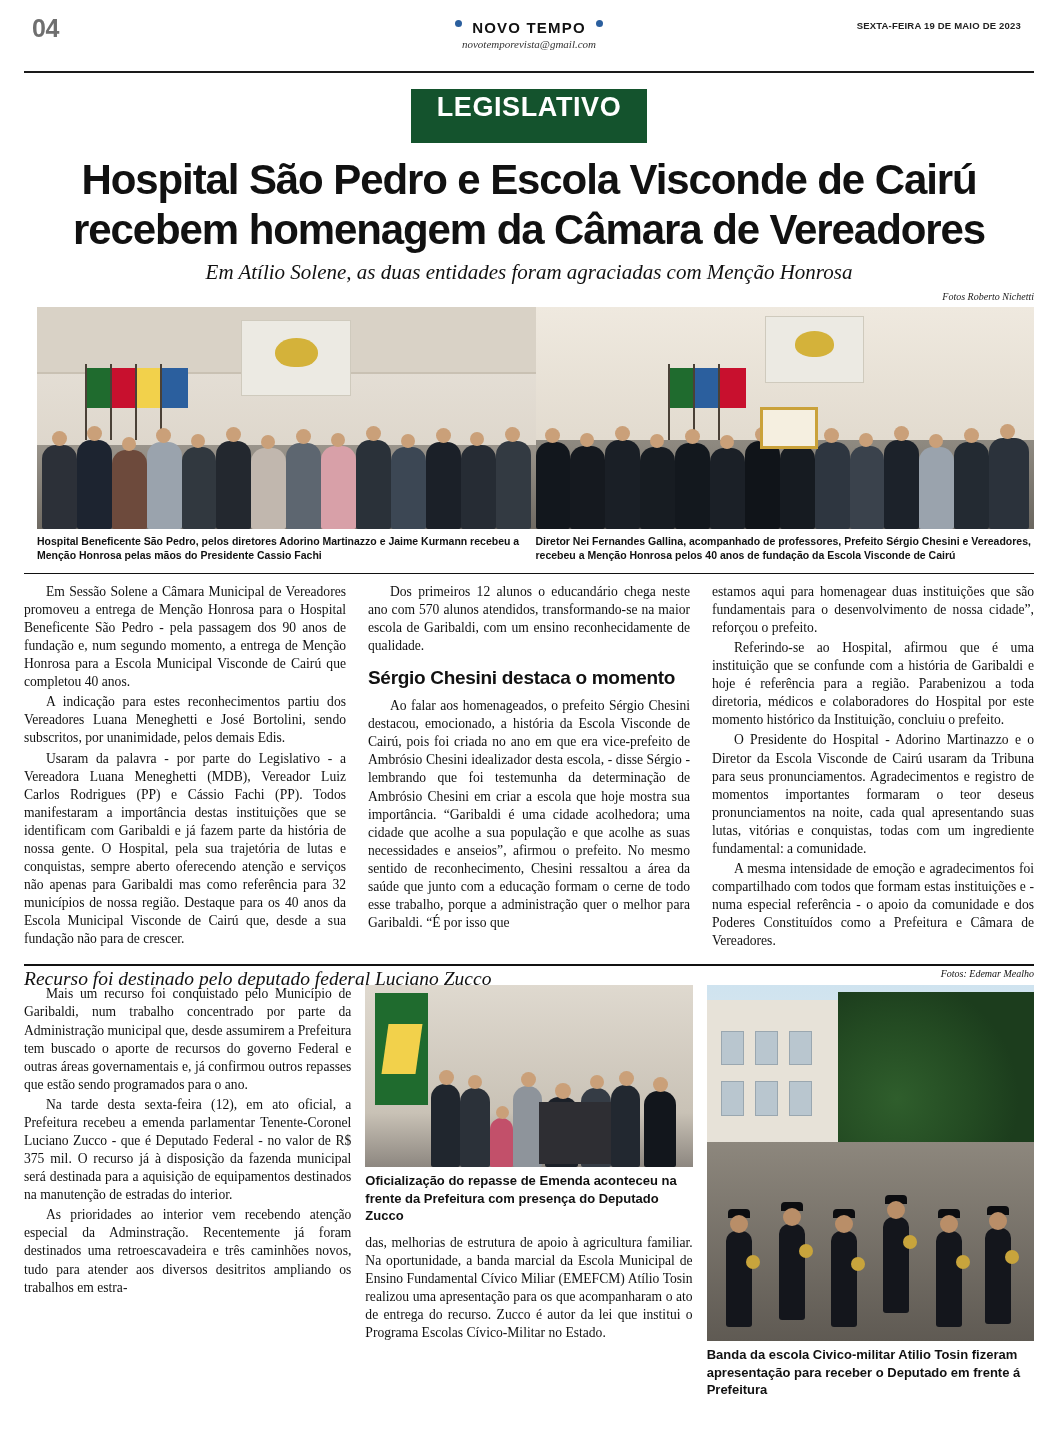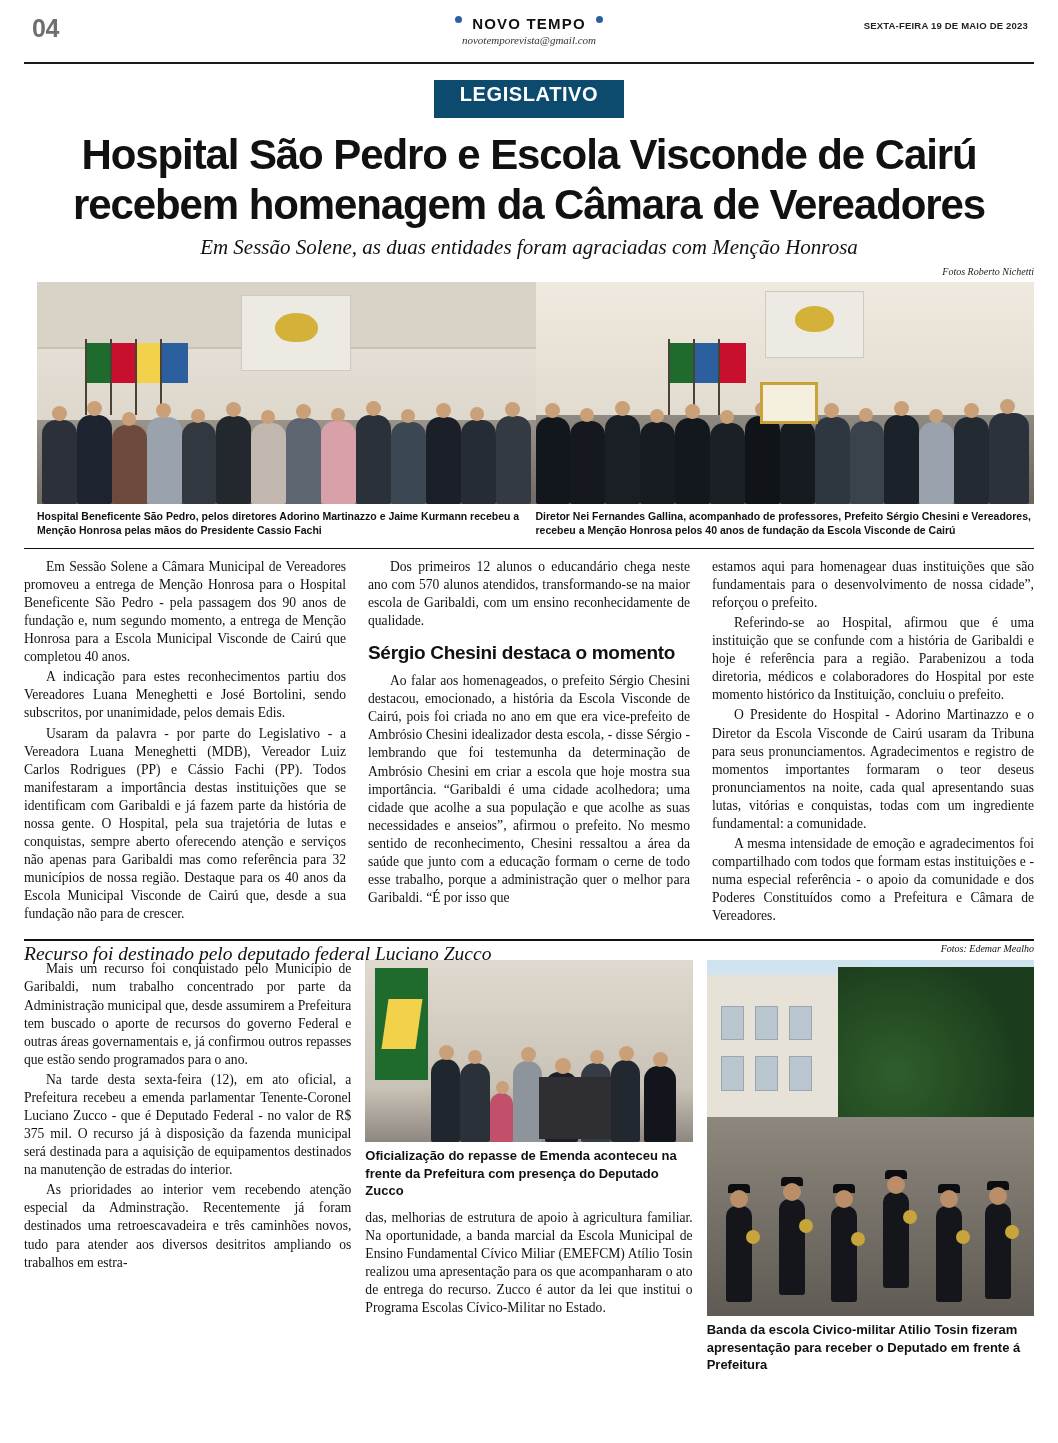--- a/index.html
+++ b/index.html
@@ -17,21 +17,21 @@
   .page {
     position: relative;
     width: 1058px;
     height: 1443px;
     padding: 0 24px;
   }
 
   
   .masthead {
     position: relative;
-    height: 64px;
+    height: 73px;
     border-bottom: 2px solid #1a1a1a;
     display: flex;
     align-items: center;
     justify-content: center;
   }
   .page-num {
     position: absolute;
     left: 8px;
     top: 14px;
     font-family: "Liberation Sans", sans-serif;
@@ -64,44 +64,44 @@
   }
   .mast-email {
     font-family: "Liberation Serif", serif;
     font-style: italic;
     font-size: 11px;
     color: #333;
     margin-top: 3px;
   }
   .mast-date {
     position: absolute;
-    right: 6px;
+    right: 13px;
     top: 20px;
     font-family: "Liberation Sans", sans-serif;
     font-weight: bold;
     font-size: 9.5px;
     color: #222;
     letter-spacing: 0.2px;
     text-align: center;
   }
 
   
   .section-tag-wrap {
     text-align: center;
     margin-top: 16px;
   }
   .section-tag {
     display: inline-block;
-    background: #0c4a6e;
+    background: #14532d;
     color: #fff;
     font-family: "Liberation Sans", sans-serif;
     font-weight: bold;
-    font-size: 20px;
+    font-size: 27px;
     letter-spacing: 0.6px;
-    padding: 3px 26px 12px 26px;
+    padding: 3px 26px 20px 26px;
   }
 
   
   .headline {
     font-family: "Liberation Sans", sans-serif;
     font-weight: bold;
     font-size: 42px;
     line-height: 1.18;
     letter-spacing: -1.1px;
     text-align: center;
@@ -331,21 +331,21 @@
   </div>
 
   <div class="section-tag-wrap">
     <span class="section-tag">LEGISLATIVO</span>
   </div>
 
   <div class="headline">
     <div>Hospital São Pedro e Escola Visconde de Cairú</div>
     <div>recebem homenagem da Câmara de Vereadores</div>
   </div>
-  <div class="subhead">Em Sessão Solene, as duas entidades foram agraciadas com Menção Honrosa</div>
+  <div class="subhead">Em Atílio Solene, as duas entidades foram agraciadas com Menção Honrosa</div>
   <div class="photo-credit">Fotos Roberto Nichetti</div>
 
   <div class="photo-row">
 
     <div class="photo-block">
       <div class="photo">
         <div class="hall-wall"></div>
         <div class="hall-wall2"></div>
         <div class="hall-floor"></div>
         <div class="banner-logo"></div>

